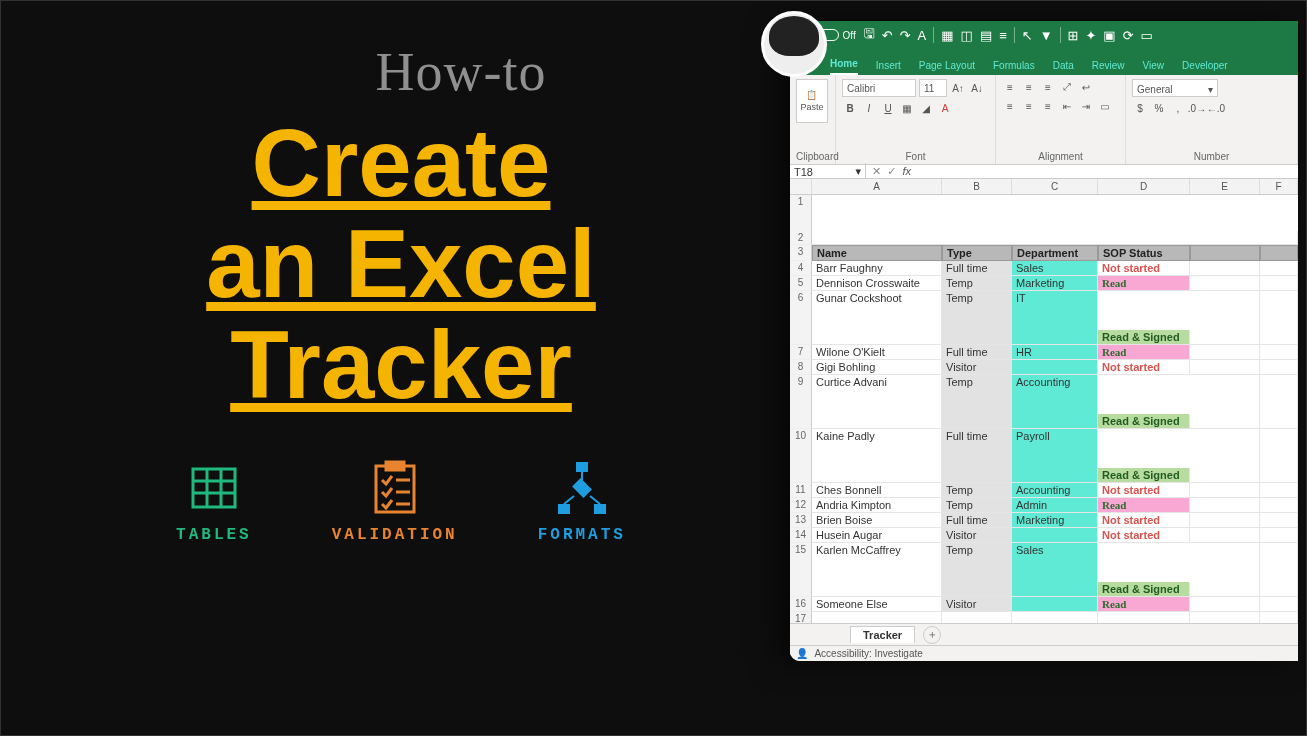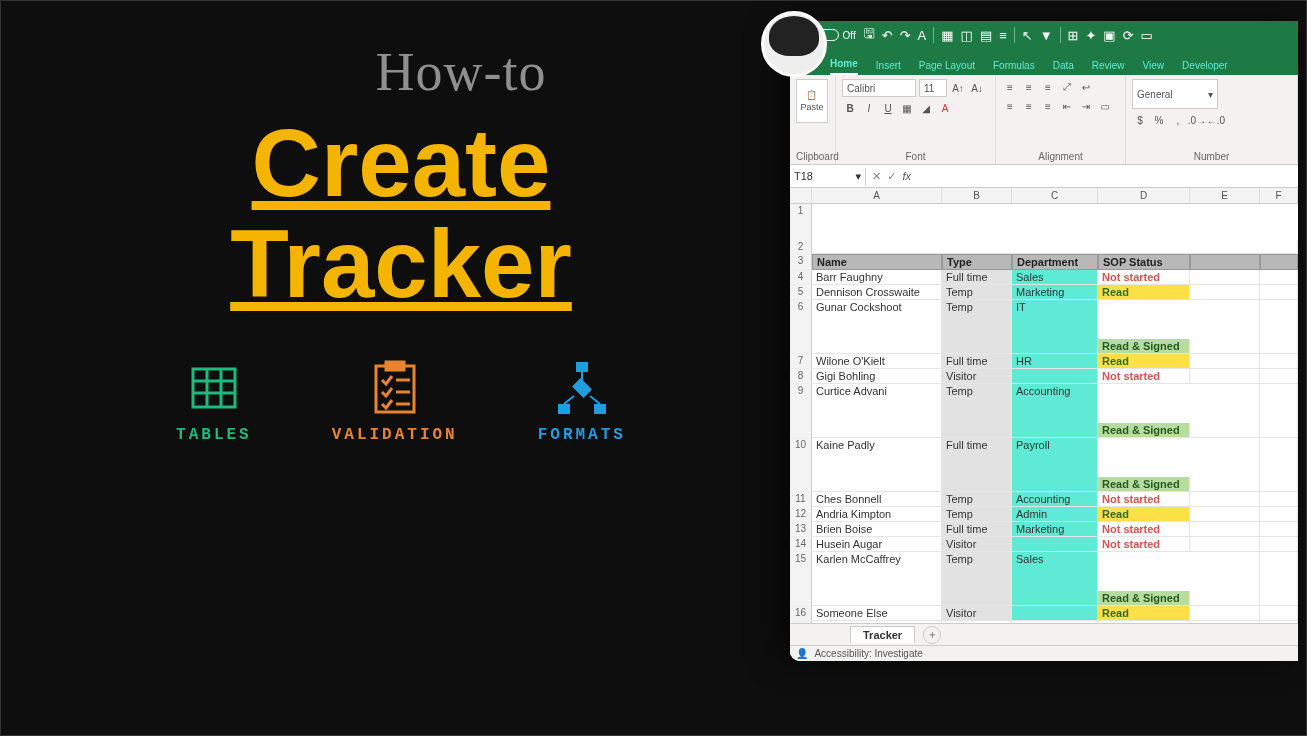--- a/index.html
+++ b/index.html
@@ -146,24 +146,24 @@
   .rgroup .caption { text-align:center; font-size:10px; color:#666; padding-top:2px;}
   .clipboard { width:46px; }
   .paste-btn { width:32px;height:44px;border:1px solid #ccc;display:flex;flex-direction:column;align-items:center;justify-content:center;font-size:9px;gap:2px;background:#fff;}
   .font-group { width:160px; }
   .font-row { display:flex;gap:3px;align-items:center;margin-bottom:3px;}
   .font-sel { border:1px solid #ccc; background:#fff; padding:1px 4px; font-size:10px; height:18px; display:flex;align-items:center;}
   .fs-name{width:74px;} .fs-size{width:28px;}
   .mini{width:16px;height:16px;border:1px solid transparent;display:flex;align-items:center;justify-content:center;font-size:10px;}
   .align-group{width:130px;}
   .number-group{flex:1;}
-  .num-sel{border:1px solid #ccc;background:#fff;padding:1px 4px;font-size:10px;height:30px;width:86px;display:flex;align-items:center;justify-content:space-between;}
+  .num-sel{border:1px solid #ccc;background:#fff;padding:1px 4px;font-size:10px;height:18px;width:86px;display:flex;align-items:flex-end;justify-content:space-between;}
 
   .formula-bar {
-    display:flex;align-items:center;font-size:11px;border-bottom:1px solid #ccc;height:23px;
+    display:flex;align-items:center;font-size:11px;border-bottom:1px solid #ccc;height:14px;
   }
   .namebox{width:76px;border-right:1px solid #ccc;padding:2px 4px;display:flex;justify-content:space-between;align-items:center;}
   .fx-btns{display:flex;gap:6px;padding:0 6px;color:#888;}
   .fx{font-style:italic;color:#555;}
   .fx-input{flex:1;padding:2px 4px;}
 
   .grid-wrap { position:relative; }
   .col-headers {
     display:grid;
     grid-template-columns: 22px 130px 70px 86px 92px 70px 38px;
@@ -172,21 +172,21 @@
   .col-headers div{border-right:1px solid #ddd;padding:2px 0;color:#555;}
   .sheet-row{display:grid;grid-template-columns:22px 130px 70px 86px 92px 70px 38px;font-size:11px;}
   .rownum{background:#f3f3f3;border-right:1px solid #ccc;border-bottom:1px solid #eee;text-align:center;color:#666;font-size:10px;padding:1px 0;}
   .cell{border-right:1px solid #e5e5e5;border-bottom:1px solid #e5e5e5;padding:1px 4px;overflow:hidden;white-space:nowrap;}
   .sop-title-row .cell{background:#5ea544;color:#fff;font-weight:700;font-size:20px;padding:6px 8px;border:none;margin-top:43px;}
   .th-row .cell{background:#b8b8b8;color:#222;font-weight:700;border:1px solid #999;}
   .type-cell{background:#e2e2e2;}
   .dept-cell{background:#5eead4;}
   .status-cell{font-weight:700;}
   .status-notstarted{color:#d9534f;background:#fff;}
-  .status-read{color:#2e6b2e;background:#fde047;}
+  .status-read{color:#2e6b2e;background:#f9a8d4;font-family:Liberation Serif, serif;}
   .status-signed{color:#225c22;background:#b8dca0;margin-top:39px;}
   .empty-cell{background:#fff;}
   
   .selected-outline{outline:2px solid #2e7d32;outline-offset:-1px;}
 
   .sheet-tabs{
     position:absolute;left:0;right:0;bottom:16px;height:22px;background:#f3f2f1;border-top:1px solid #ccc;display:flex;align-items:center;padding-left:60px;gap:8px;font-size:11px;
   }
   .sheet-tab{background:#fff;border:1px solid #ccc;border-bottom:none;padding:2px 12px;font-weight:600;}
   .new-sheet{width:18px;height:18px;border:1px solid #ccc;border-radius:50%;display:flex;align-items:center;justify-content:center;color:#666;}
@@ -194,20 +194,21 @@
     position:absolute;left:0;right:0;bottom:0;height:16px;background:#f3f2f1;border-top:1px solid #ccc;font-size:10px;color:#555;display:flex;align-items:center;gap:6px;padding:0 6px;
   }
 </style>
 </head>
 <body>
 
 <div class="promo">
   <div class="howto">How-to</div>
   <div class="headline">
     <div>Create</div>
+    <div>an Excel</div>
     <div>Tracker</div>
   </div>
   <div class="feature-row">
     <div class="feature f-tables">
       <div class="icon">
         <svg width="50" height="50" viewBox="0 0 50 50">
             <g stroke="#1fb87f" stroke-width="3" fill="none">
               <rect x="4" y="6" width="42" height="38"></rect>
               <line x1="4" y1="18" x2="46" y2="18"></line>
               <line x1="4" y1="30" x2="46" y2="30"></line>

